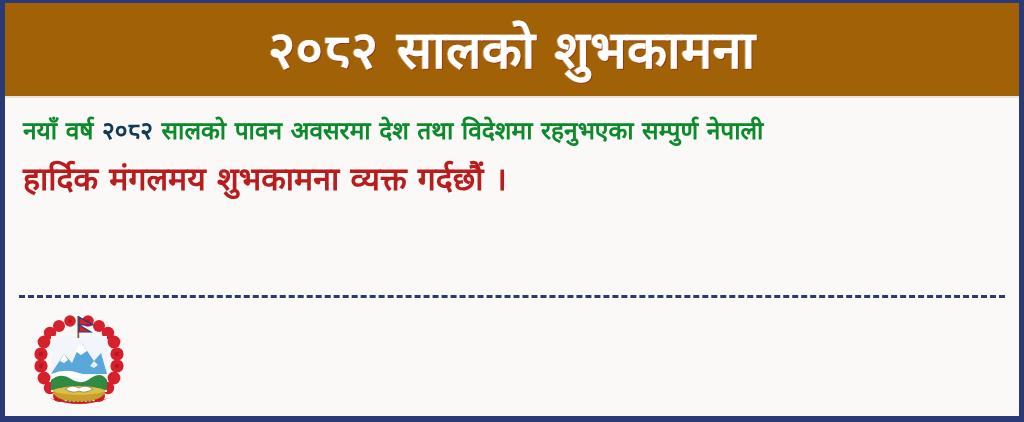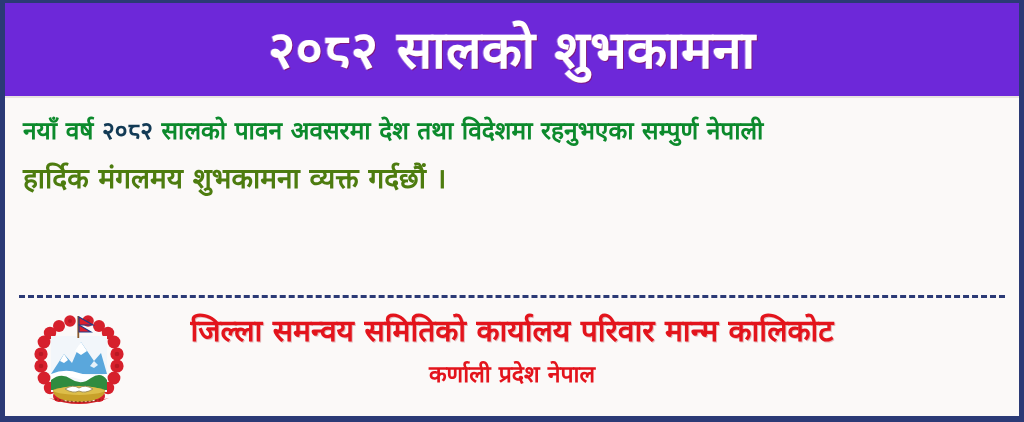--- a/index.html
+++ b/index.html
@@ -25,21 +25,21 @@
     overflow: hidden;
   }
 
   
   .header-band {
     position: absolute;
     left: 0;
     right: 0;
     top: 0;
     height: 93px;
-    background: #6d28d9;
+    background: #a16207;
     display: flex;
     align-items: center;
     justify-content: center;
     border-bottom: 2px solid #e8e2e0;
   }
   .header-title {
     color: #ffffff;
     font-size: 52px;
     font-weight: bold;
     line-height: 1;
@@ -73,22 +73,22 @@
   }
   .msg-line.l1 { font-size: 24.5px; }
   .msg-line.l2 { font-size: 24.5px; }
   .msg-line.l3 { font-size: 24.5px; }
   .msg-line .year-dark {
     color: #123a55;
   }
   .closing-line {
     font-family: "DejaVu Sans", "Liberation Sans", sans-serif;
     font-weight: bold;
-    color: #4d7c0f;
-    font-size: 28px;
+    color: #b91c1c;
+    font-size: 32px;
     line-height: 52px;
     white-space: nowrap;
   }
 
   
   .divider {
     position: absolute;
     left: 14px;
     right: 14px;
     top: 292px;
@@ -149,24 +149,20 @@
       <span>नयाँ वर्ष </span><span class="year-dark">२०८२</span><span> सालको पावन अवसरमा देश तथा विदेशमा रहनुभएका सम्पुर्ण नेपाली</span>
     </div>
 
 
 
     <div class="closing-line">हार्दिक मंगलमय शुभकामना व्यक्त गर्दछौं ।</div>
   </div>
 
   <div class="divider"></div>
 
-  <div class="footer">
-    <div class="footer-line1">जिल्ला समन्वय समितिको कार्यालय परिवार मान्म कालिकोट</div>
-    <div class="footer-line2">कर्णाली प्रदेश नेपाल</div>
-  </div>
 
   <div class="emblem">
     <svg viewBox="0 0 96 108" xmlns="http://www.w3.org/2000/svg" aria-hidden="true">
 
       <rect x="0" y="0" width="96" height="108" fill="#fbf9f8"></rect>
 
       <g>
         <g fill="#d6202c">
 
           <circle cx="13" cy="36" r="6.4"></circle>

